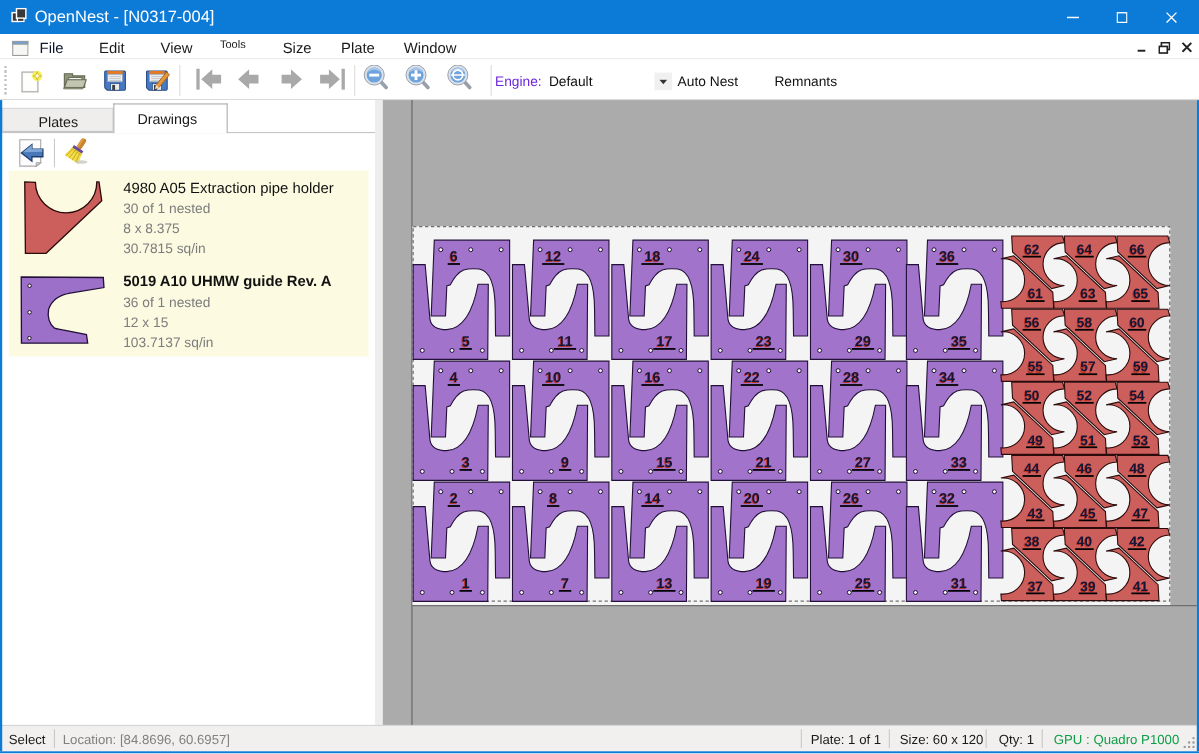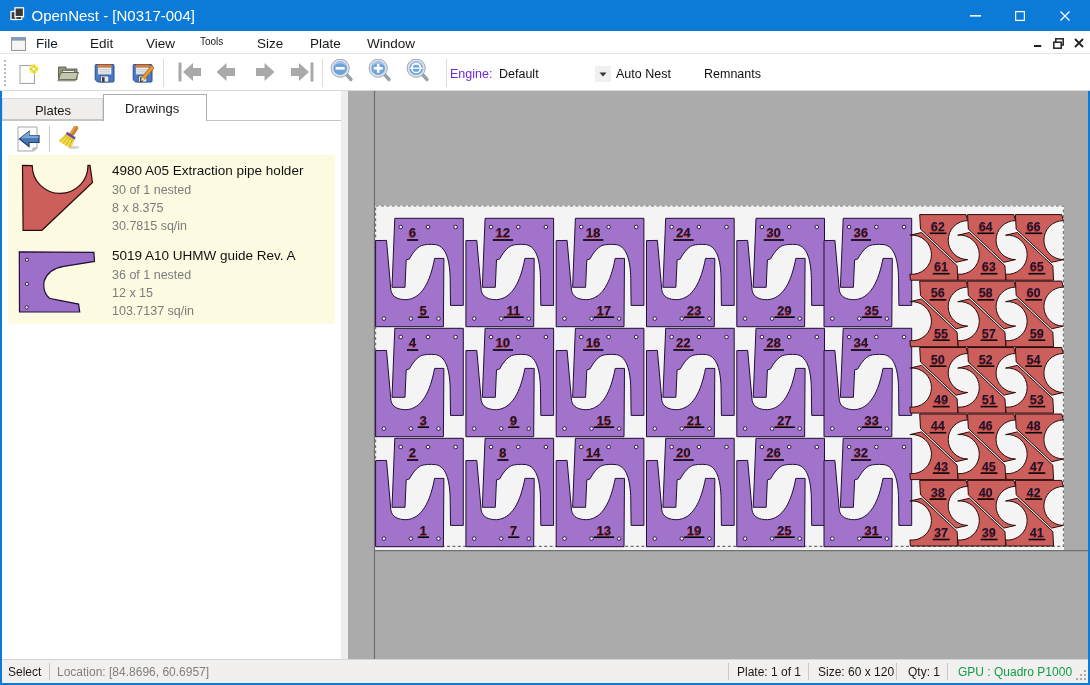--- a/index.html
+++ b/index.html
@@ -559,21 +559,21 @@
         <line x1="14.5" y1="11.5" x2="15.6" y2="20.3"></line>
       </g>
     </g>
     <ellipse cx="15" cy="21.3" rx="5.5" ry="1.6" fill="#C8C8C0" opacity="0.8"></ellipse>
   </svg>
 <div class="ab" style="z-index:1;left:8.3px;top:155.4px;width:326.3px;height:168.5px;background:#FCFBE2"></div>
 <div class="ab" style="z-index:4;left:112px;top:162.5px;font-size:13.5px;font-weight:normal;color:#111;white-space:nowrap">4980 A05 Extraction pipe holder</div>
 <div class="ab" style="z-index:4;left:112px;top:182.5px;font-size:12.5px;color:#7C7C7C;white-space:nowrap">30 of 1 nested</div>
 <div class="ab" style="z-index:4;left:112px;top:200.5px;font-size:12.5px;color:#7C7C7C;white-space:nowrap">8 x 8.375</div>
 <div class="ab" style="z-index:4;left:112px;top:218.5px;font-size:12.5px;color:#7C7C7C;white-space:nowrap">30.7815 sq/in</div>
-<div class="ab" style="z-index:4;left:112px;top:247.5px;font-size:13.5px;font-weight:normal;color:#111;white-space:nowrap">5019 A10 UHMW guide Rev. A</div>
+<div class="ab" style="z-index:4;left:112px;top:247.5px;font-size:13.5px;font-weight:bold;color:#111;white-space:nowrap">5019 A10 UHMW guide Rev. A</div>
 <div class="ab" style="z-index:4;left:112px;top:267.5px;font-size:12.5px;color:#7C7C7C;white-space:nowrap">36 of 1 nested</div>
 <div class="ab" style="z-index:4;left:112px;top:285.5px;font-size:12.5px;color:#7C7C7C;white-space:nowrap">12 x 15</div>
 <div class="ab" style="z-index:4;left:112px;top:303.5px;font-size:12.5px;color:#7C7C7C;white-space:nowrap">103.7137 sq/in</div>
 <div class="ab" style="z-index:5;left:8px;top:665px;font-size:12px;color:#1A1A1A;white-space:nowrap">Select</div>
 <div class="ab" style="z-index:5;left:57px;top:665px;font-size:12px;color:#808080;white-space:nowrap">Location: [84.8696, 60.6957]</div>
 <div class="ab" style="z-index:5;left:737px;top:665px;font-size:12px;color:#1A1A1A;white-space:nowrap">Plate: 1 of 1</div>
 <div class="ab" style="z-index:5;left:818px;top:665px;font-size:12px;color:#1A1A1A;white-space:nowrap">Size: 60 x 120</div>
 <div class="ab" style="z-index:5;left:908px;top:665px;font-size:12px;color:#1A1A1A;white-space:nowrap">Qty: 1</div>
 <div class="ab" style="z-index:5;left:958px;top:665px;font-size:12px;color:#0E9E47;white-space:nowrap">GPU : Quadro P1000</div>
 <div class="ab" style="z-index:5;left:48.8px;top:663px;width:1px;height:17px;background:#C8C8C8"></div>

